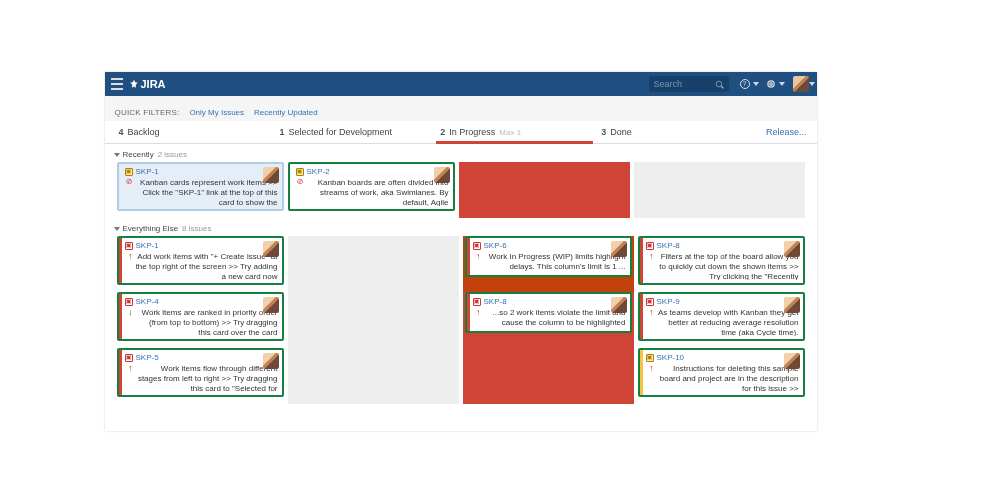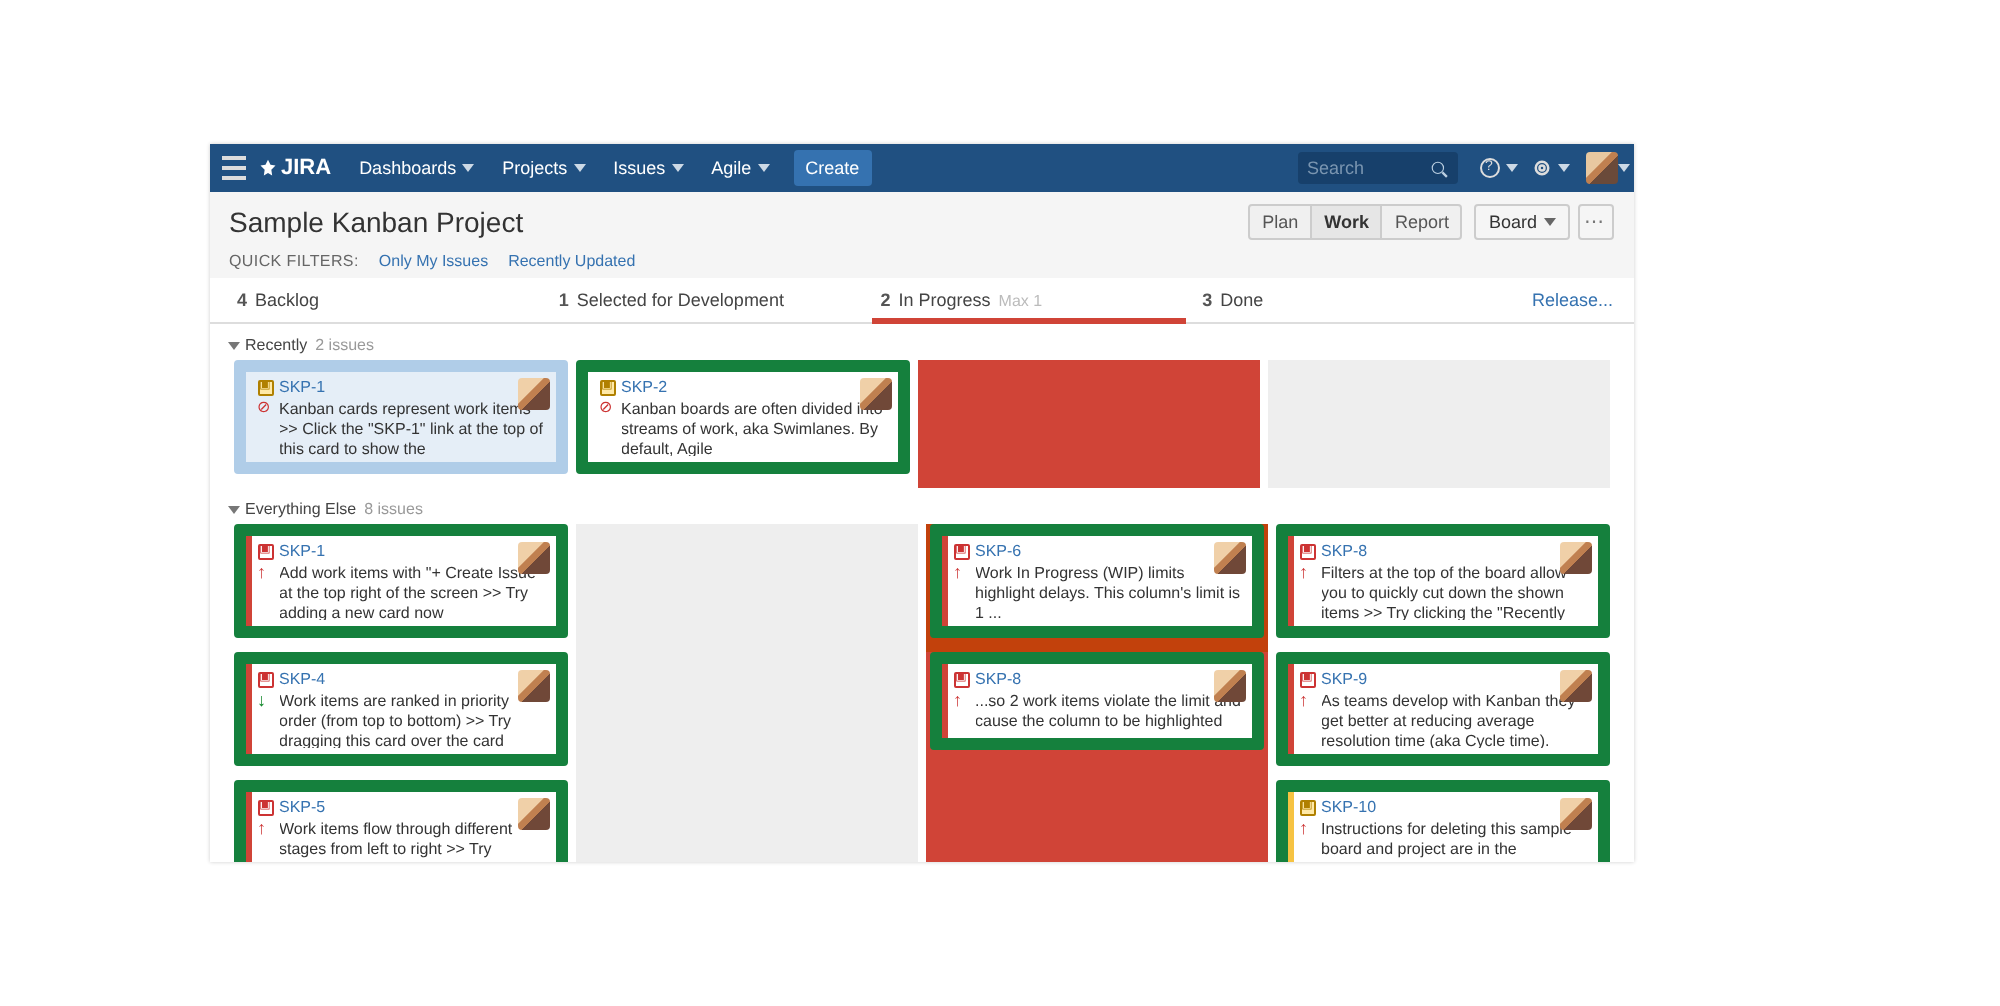--- a/index.html
+++ b/index.html
@@ -54,21 +54,21 @@
   
   .boardbody{ padding:0 10px; background:#fff;}
   .laneheader{ font-size:8px; color:#444; padding:6px 0 3px 0; display:flex; align-items:center; gap:4px;}
   .laneheader .tw{width:0;height:0;border-top:3px solid transparent;border-bottom:3px solid transparent;border-left:4px solid #777;transform:rotate(90deg);}
   .laneheader .sub{ color:#999;}
   .lane{ display:flex; gap:0;}
   .lane .cell{ flex:1; padding:0 2px 4px 2px; background:#fff; min-height:40px; position:relative;}
   .lane .cell.drop{ background:#eee; margin:0 2px;}
   .lane .cell.over{ background:#d04437; margin:0 2px;}
 
-  .card{ border:6px solid #15803d; background:#fff; border-radius:2px; padding:3px 4px 3px 6px; margin-bottom:3px; position:relative; font-size:8px; line-height:1.25; cursor:pointer;}
+  .card{ border:2px solid #15803d; background:#fff; border-radius:2px; padding:3px 4px 3px 6px; margin-bottom:3px; position:relative; font-size:8px; line-height:1.25; cursor:pointer;text-align:right;}
   .card::before{ content:""; position:absolute; left:0; top:0; bottom:0; width:3px; background:transparent;}
   .card.red::before{ background:#d04437;}
   .card.yellow::before{ background:#f6c342;}
   .card.sel{ background:#e5eef7; border-color:#b0cde8;}
   .card .top{ display:flex; align-items:center; gap:3px; margin-bottom:1px;}
   .card .key{ color:#3572b0; font-size:8px;}
   .card .type{ width:8px;height:8px; border:1px solid #999; display:inline-flex;align-items:center;justify-content:center; font-size:6px; color:#888; border-radius:1px;}
   .card .type.red{border-color:#cc3333;color:#cc3333;}
   .card .type.yellow{border-color:#b08000;color:#b08000;background:#ffe9a8;}
   .card .body{ display:flex; gap:3px; align-items:flex-start;}
@@ -94,41 +94,20 @@
           <span></span>
           <span></span>
           <span></span>
         </div>
     <div class="logo">
       <svg viewBox="0 0 24 24">
             <path d="M12 2l3 6 6 1-5 5 1 7-5-3-5 3 1-7-5-5 6-1z"></path>
           </svg>
       <span>JIRA</span>
     </div>
-    <div class="menu">
-      <div class="item">
-            <span>Dashboards</span>
-            <span class="caret"></span>
-          </div>
-      <div class="item">
-            <span>Projects</span>
-            <span class="caret"></span>
-          </div>
-      <div class="item">
-            <span>Issues</span>
-            <span class="caret"></span>
-          </div>
-      <div class="item">
-            <span>Agile</span>
-            <span class="caret"></span>
-          </div>
-      <div class="item create">
-            <span>Create</span>
-          </div>
-    </div>
     <div class="spacer"></div>
     <div class="search">
       <span>Search</span>
       <svg viewBox="0 0 16 16">
             <circle cx="7" cy="7" r="5"></circle>
             <line x1="11" y1="11" x2="15" y2="15" stroke-width="2"></line>
           </svg>
     </div>
     <div class="iconbtn">
           <div class="help">?</div>
@@ -141,35 +120,20 @@
           </svg>
           <span class="caret"></span>
         </div>
     <div class="iconbtn" style="margin-left:12px">
           <div class="avatar-small"></div>
           <span class="caret"></span>
         </div>
   </div>
 
   <div class="subhead">
-    <div class="row1">
-      <h1>Sample Kanban Project</h1>
-      <div class="viewbtns">
-        <div class="vb">Plan</div>
-        <div class="vb active">Work</div>
-        <div class="vb">Report</div>
-      </div>
-      <div class="boardbtn">
-            <span>Board</span>
-            <span class="caret"></span>
-          </div>
-      <div class="toolsbtn">
-            <span style="color:#777;font-size:10px;letter-spacing:1px;">⋯</span>
-          </div>
-    </div>
     <div class="row2">
       <span class="qf">QUICK FILTERS:</span>
       <span class="qlink">Only My Issues</span>
       <span class="qlink">Recently Updated</span>
     </div>
   </div>
 
   <div class="colshead">
     <div class="col">
           <b class="count">4</b>

